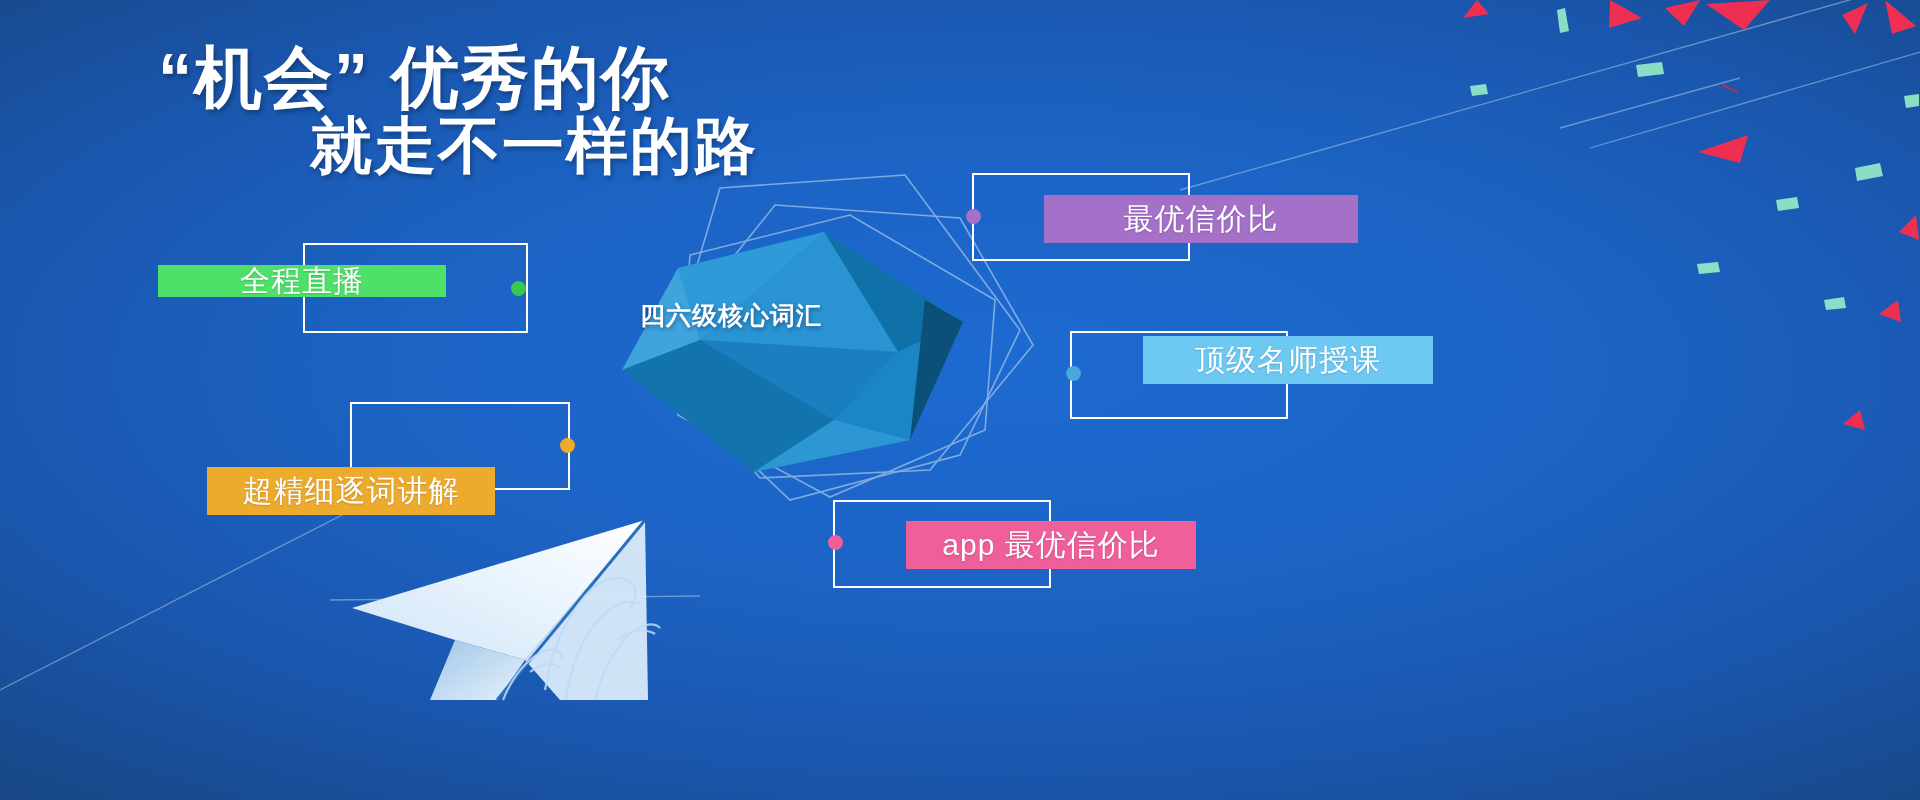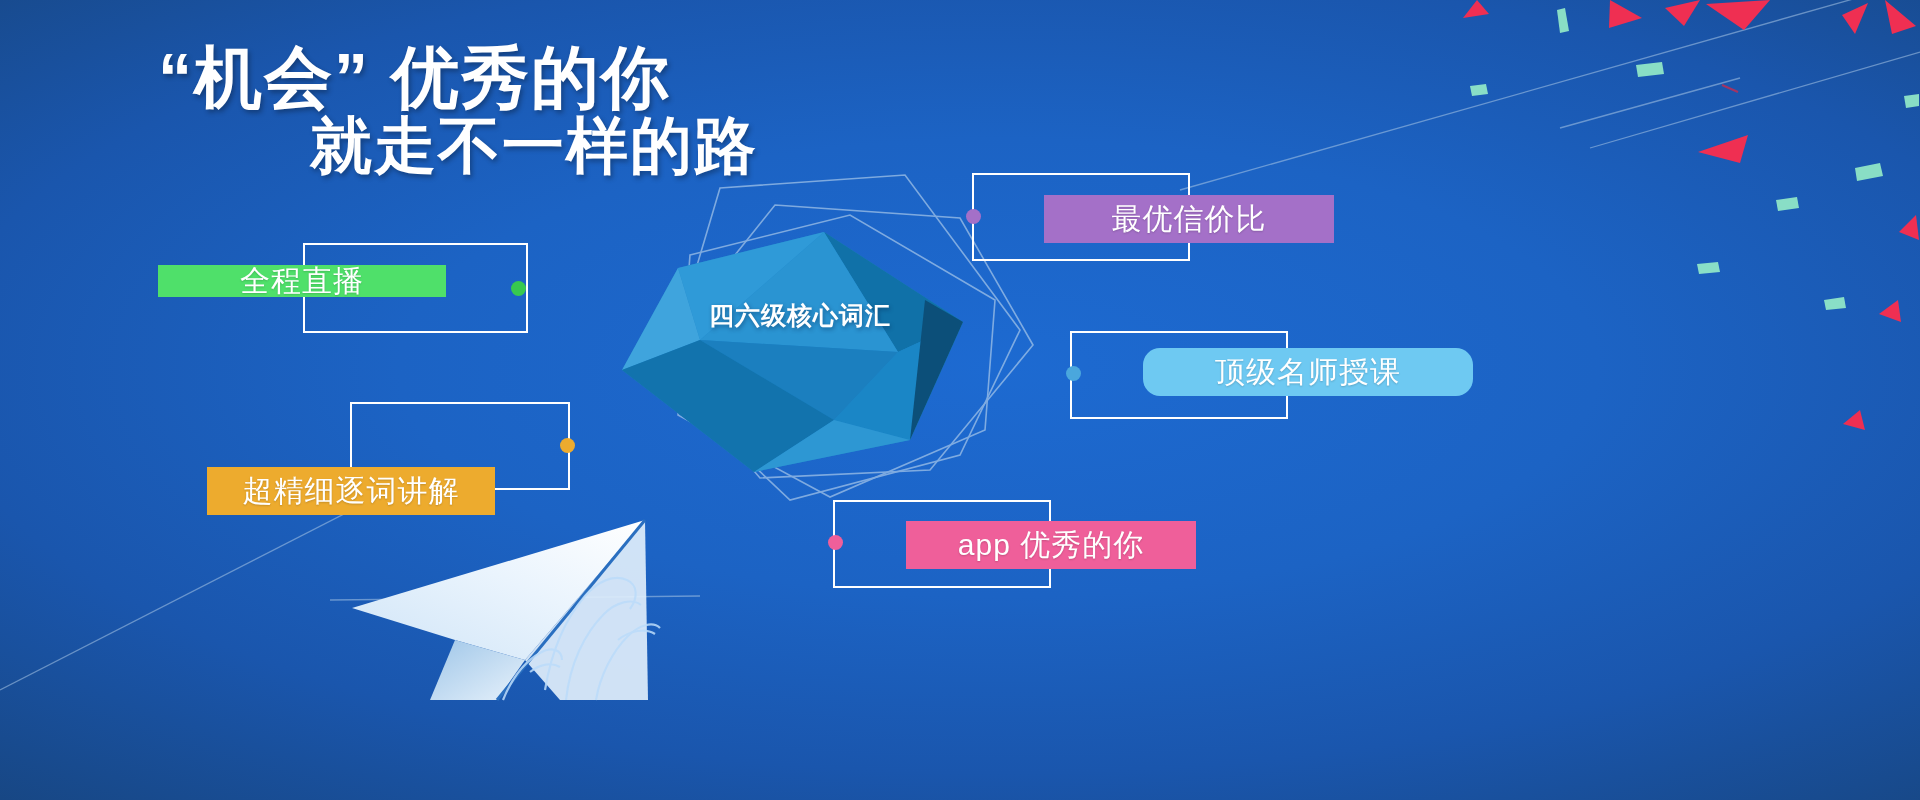--- a/index.html
+++ b/index.html
@@ -18,21 +18,21 @@
     position:absolute;left:0;top:38px;width:1000px;
     color:#ffffff;font-weight:700;letter-spacing:2px;
     text-shadow:2px 3px 5px rgba(0,0,0,.30);
     line-height:1.16;
   }
   .title .l1{position:absolute;left:158px;top:0;font-size:68px;white-space:nowrap;}
   .title .l2{position:absolute;left:310px;top:72px;font-size:62px;white-space:nowrap;}
 
   
   .crystal-text{
-    position:absolute;left:640px;top:300px;width:320px;text-align:center;
+    position:absolute;left:640px;top:300px;width:320px;
     color:#ffffff;text-shadow:1px 2px 4px rgba(0,30,70,.45);
   }
   .crystal-text .ct1{font-size:25px;font-weight:700;letter-spacing:1px;line-height:1.25;}
   .crystal-text .ct2{font-size:31px;font-weight:800;letter-spacing:2px;line-height:1.25;}
 
   
   .callout{position:absolute;}
   .frame{position:absolute;border:2px solid #ffffff;}
   .dot{position:absolute;width:15px;height:15px;border-radius:50%;}
   .chip{
@@ -46,25 +46,25 @@
   
   #c-live .frame{left:303px;top:243px;width:225px;height:90px;}
   #c-live .chip {left:158px;top:265px;width:288px;height:32px;background:#4fe06a;justify-content:center;}
   #c-live .dot  {left:511px;top:281px;background:#37c94f;}
   
   #c-detail .frame{left:350px;top:402px;width:220px;height:88px;}
   #c-detail .chip {left:207px;top:423px;width:288px;height:48px;background:#edab2e;justify-content:center;margin-top:44px;}
   #c-detail .dot  {left:560px;top:438px;background:#edab2e;}
   
   #c-price .frame{left:972px;top:173px;width:218px;height:88px;}
-  #c-price .chip {left:1044px;top:195px;width:290px;height:48px;background:#a470c8;justify-content:center;}
+  #c-price .chip {left:1044px;top:195px;width:314px;height:48px;background:#a470c8;justify-content:center;}
   #c-price .dot  {left:966px;top:209px;background:#a470c8;}
   
   #c-teacher .frame{left:1070px;top:331px;width:218px;height:88px;}
-  #c-teacher .chip {left:1143px;top:348px;width:330px;height:48px;background:#6ec9f2;justify-content:center;border-radius:17px;}
+  #c-teacher .chip {left:1143px;top:336px;width:290px;height:48px;background:#6ec9f2;justify-content:center;}
   #c-teacher .dot  {left:1066px;top:366px;background:#4aa7dd;}
   
   #c-app .frame{left:833px;top:500px;width:218px;height:88px;}
   #c-app .chip {left:906px;top:521px;width:290px;height:48px;background:#ef5f9a;justify-content:center;}
   #c-app .dot  {left:828px;top:535px;background:#ef5f9a;}
 </style>
 </head>
 <body>
 
 <div id="stage">
@@ -181,16 +181,16 @@
 
   <div class="callout" id="c-teacher">
     <div class="frame"></div>
     <div class="dot"></div>
     <div class="chip">顶级名师授课</div>
   </div>
 
   <div class="callout" id="c-app">
     <div class="frame"></div>
     <div class="dot"></div>
-    <div class="chip">app 优秀的你</div>
+    <div class="chip">app 最优信价比</div>
   </div>
 
 </div>
 
 </body></html>

